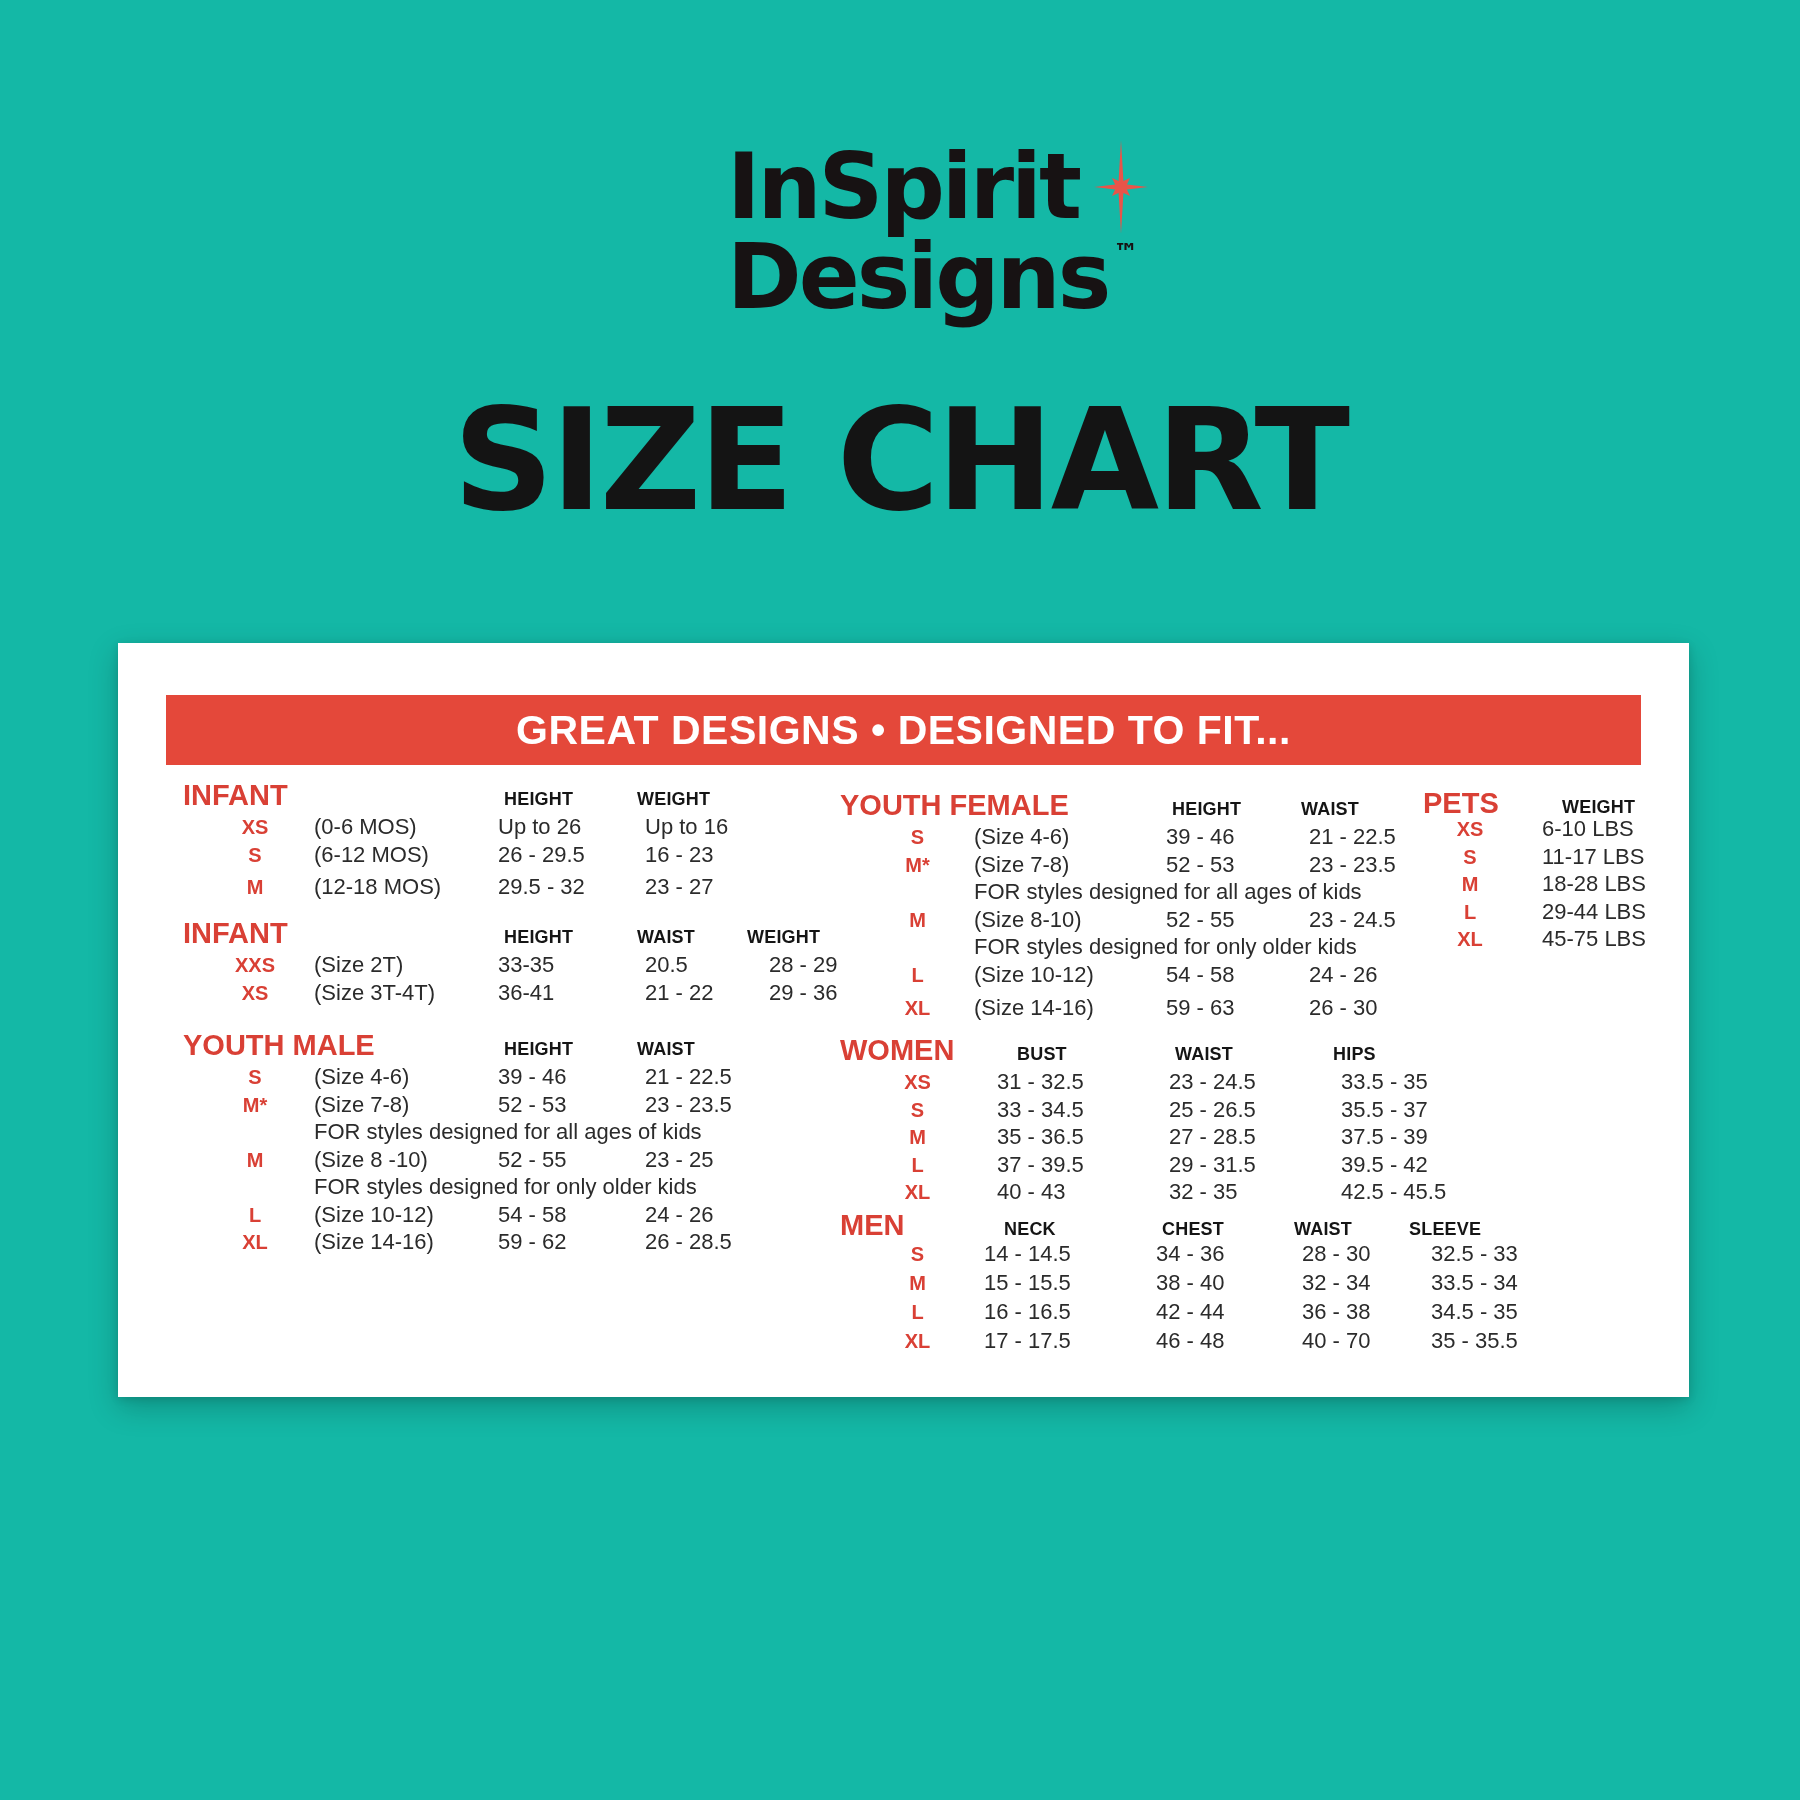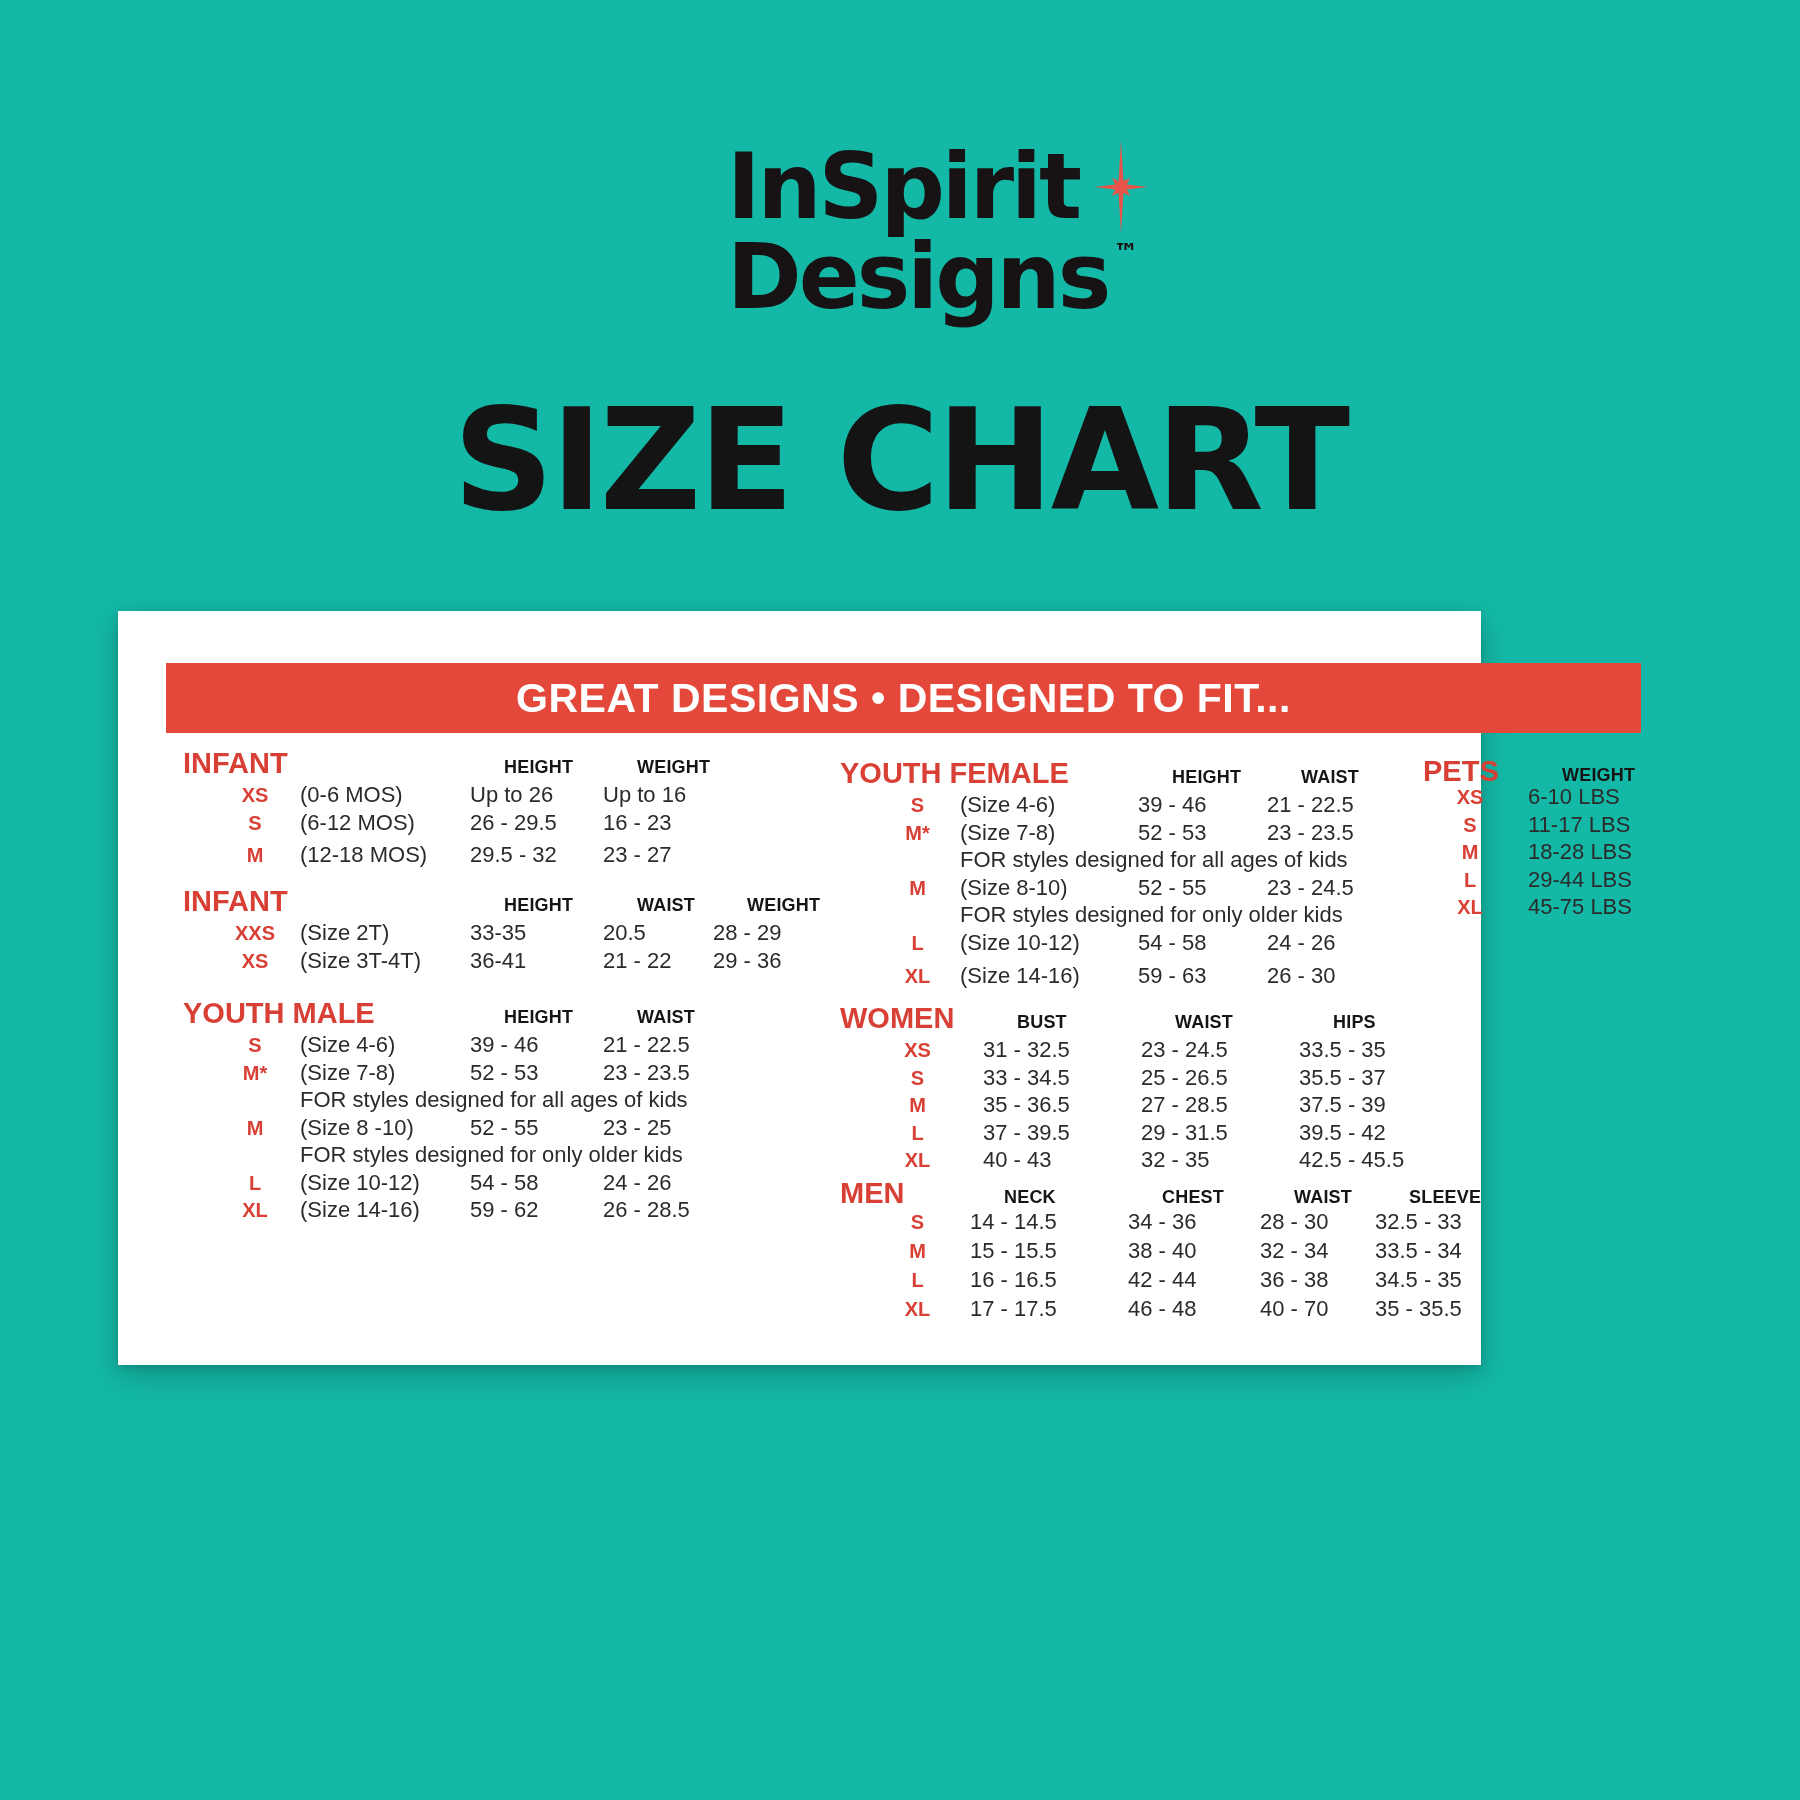--- a/index.html
+++ b/index.html
@@ -13,31 +13,31 @@
   .logo-line{display:flex;align-items:center;white-space:nowrap;}
   .logo .star{width:64px;height:96px;margin-left:10px;flex:0 0 auto;}
   .logo .tm{font-size:25px;letter-spacing:0;position:relative;top:-24px;margin-left:5px;}
 
   
   .big-title{position:absolute;left:0;right:0;top:391px;text-align:center;color:#141414;
              font-family:"DejaVu Sans","Liberation Sans",sans-serif;font-weight:700;
              font-size:140px;line-height:1;letter-spacing:-3px;white-space:nowrap;}
 
   
-  .card{position:absolute;left:118px;top:611px;width:1339px;height:754px;background:#ffffff;
-        box-shadow:0 10px 28px rgba(0,0,0,0.22),0 2px 8px rgba(0,0,0,0.12);padding-left:24px;}
+  .card{position:absolute;left:118px;top:643px;width:1571px;height:754px;background:#ffffff;
+        box-shadow:0 10px 28px rgba(0,0,0,0.22),0 2px 8px rgba(0,0,0,0.12);}
   .banner{position:absolute;left:48px;top:52px;width:1475px;height:70px;background:#e4483a;
           color:#ffffff;font-weight:700;font-size:41px;line-height:70px;text-align:center;
           letter-spacing:0.5px;white-space:nowrap;}
 
   
   .sec{position:absolute;}
   .hrow,.row{display:grid;align-items:baseline;}
   .hrow{height:35px;}
-  .row{height:27.5px;}
+  .row{height:27.5px;gap:14px;}
   .men .hrow{height:32px;}
   .men .row{height:29px;}
   .pets .hrow{height:29px;}
   .row.gap5{margin-top:5px;}
   .row.gap6{margin-top:6px;}
 
   .g-left{grid-template-columns:102px 185px 133px 110px 120px;}
   .g-yf  {grid-template-columns:115px 183px 129px 140px;}
   .g-w   {grid-template-columns:115px 186px 158px 150px;}
   .g-m   {grid-template-columns:115px 173px 132px 115px 125px;}

